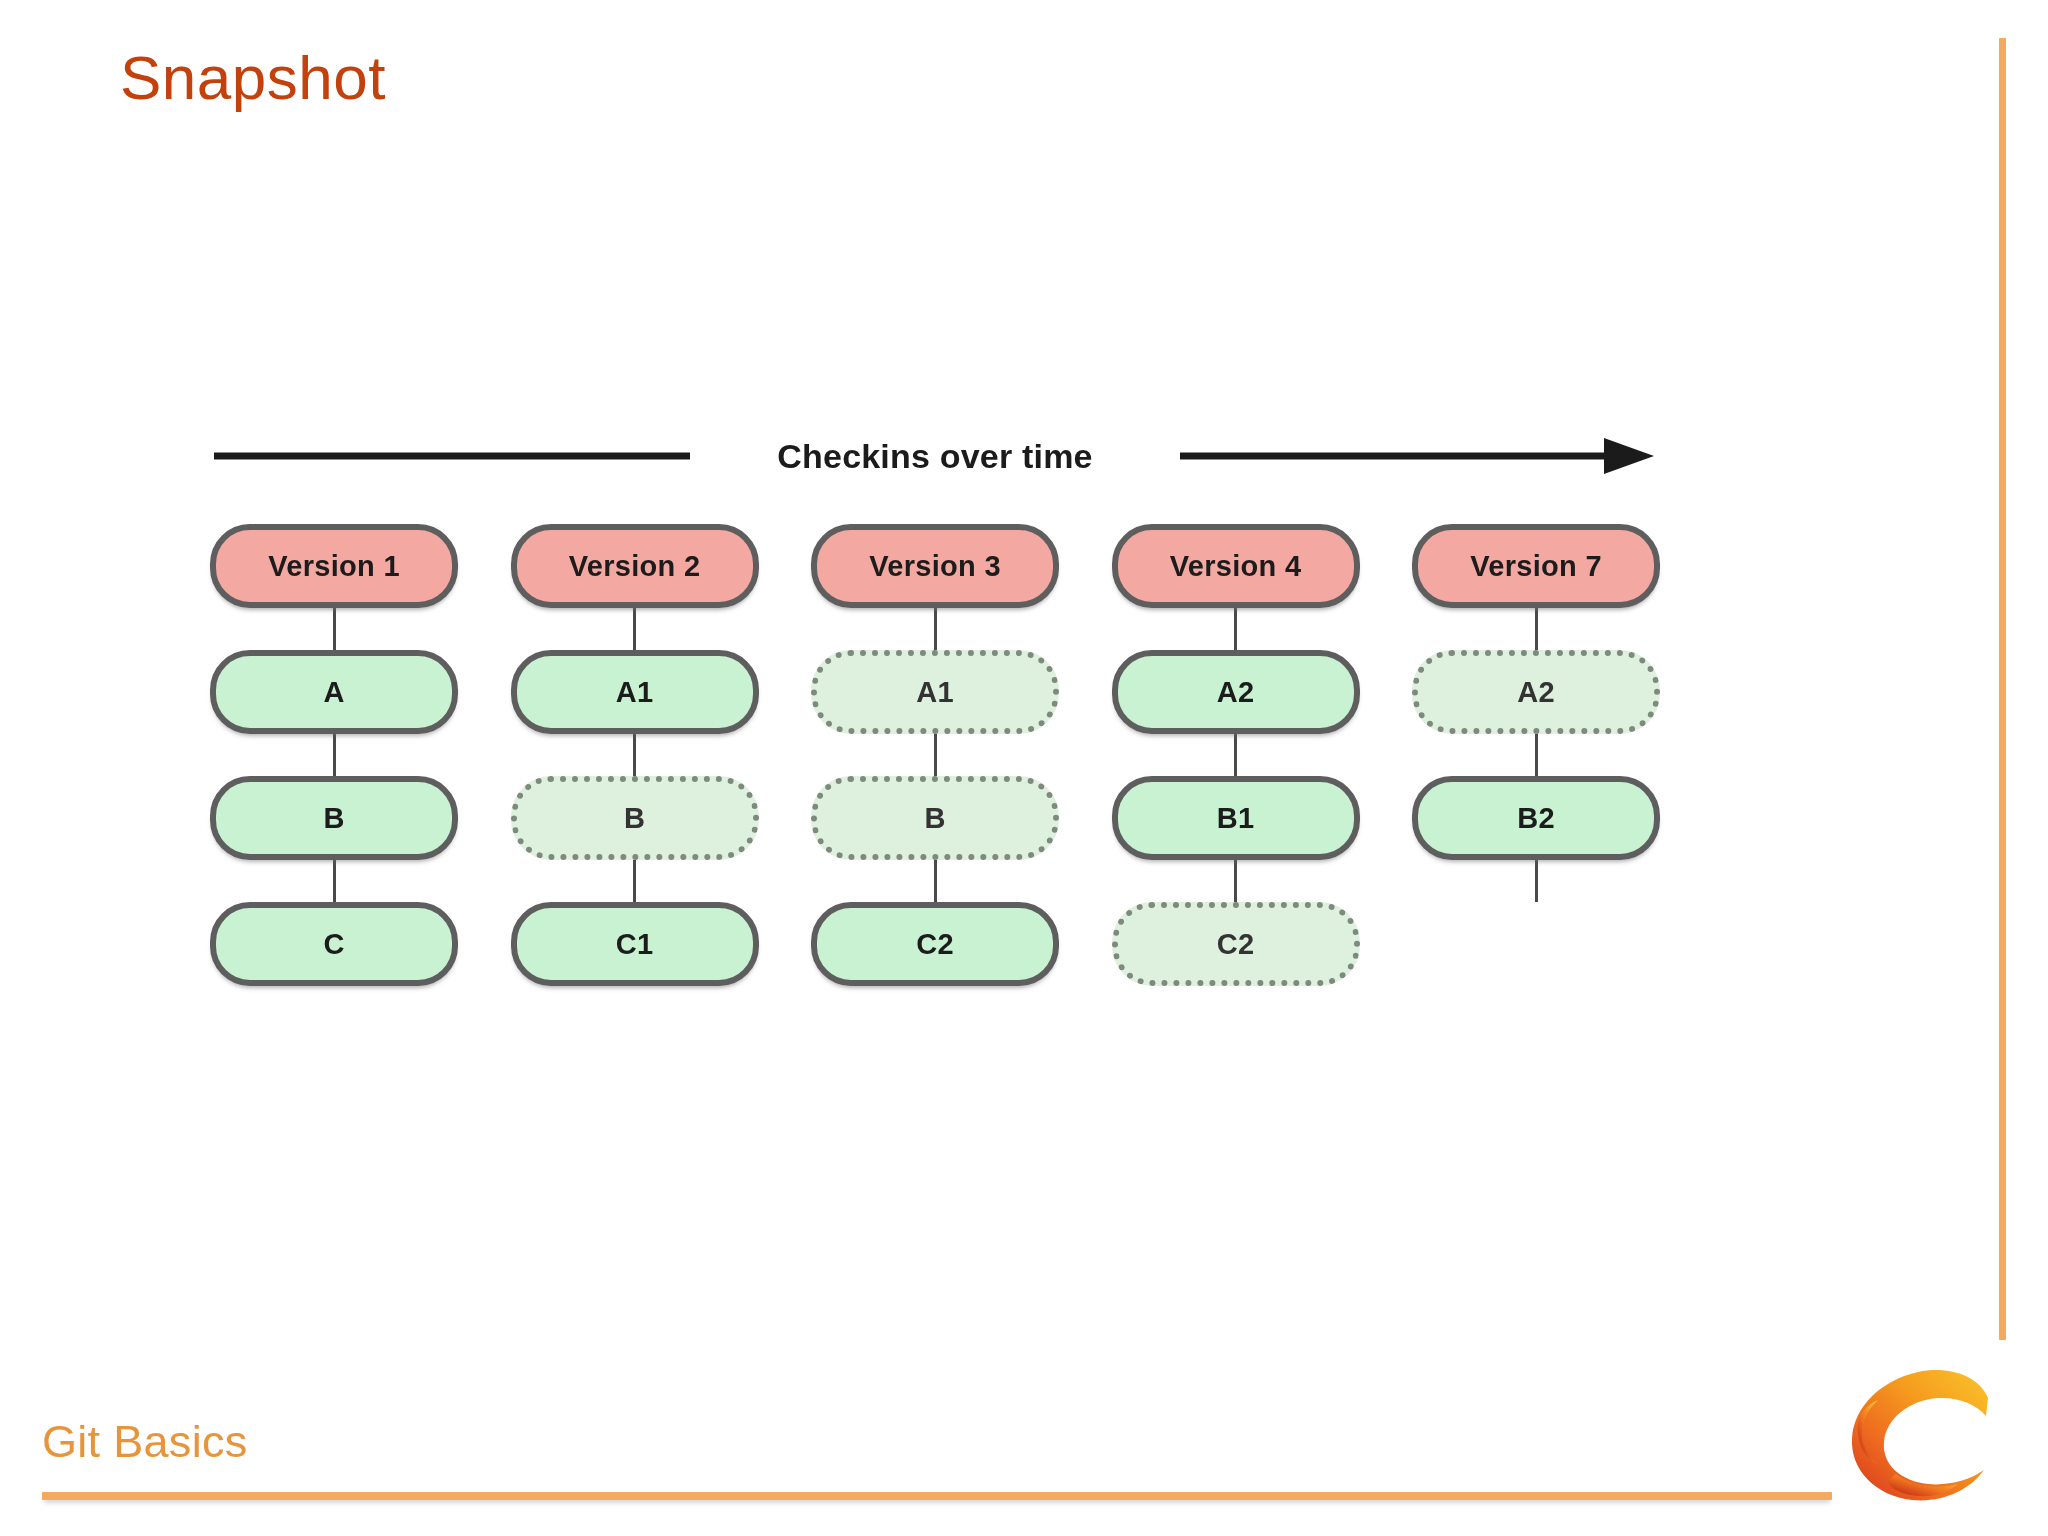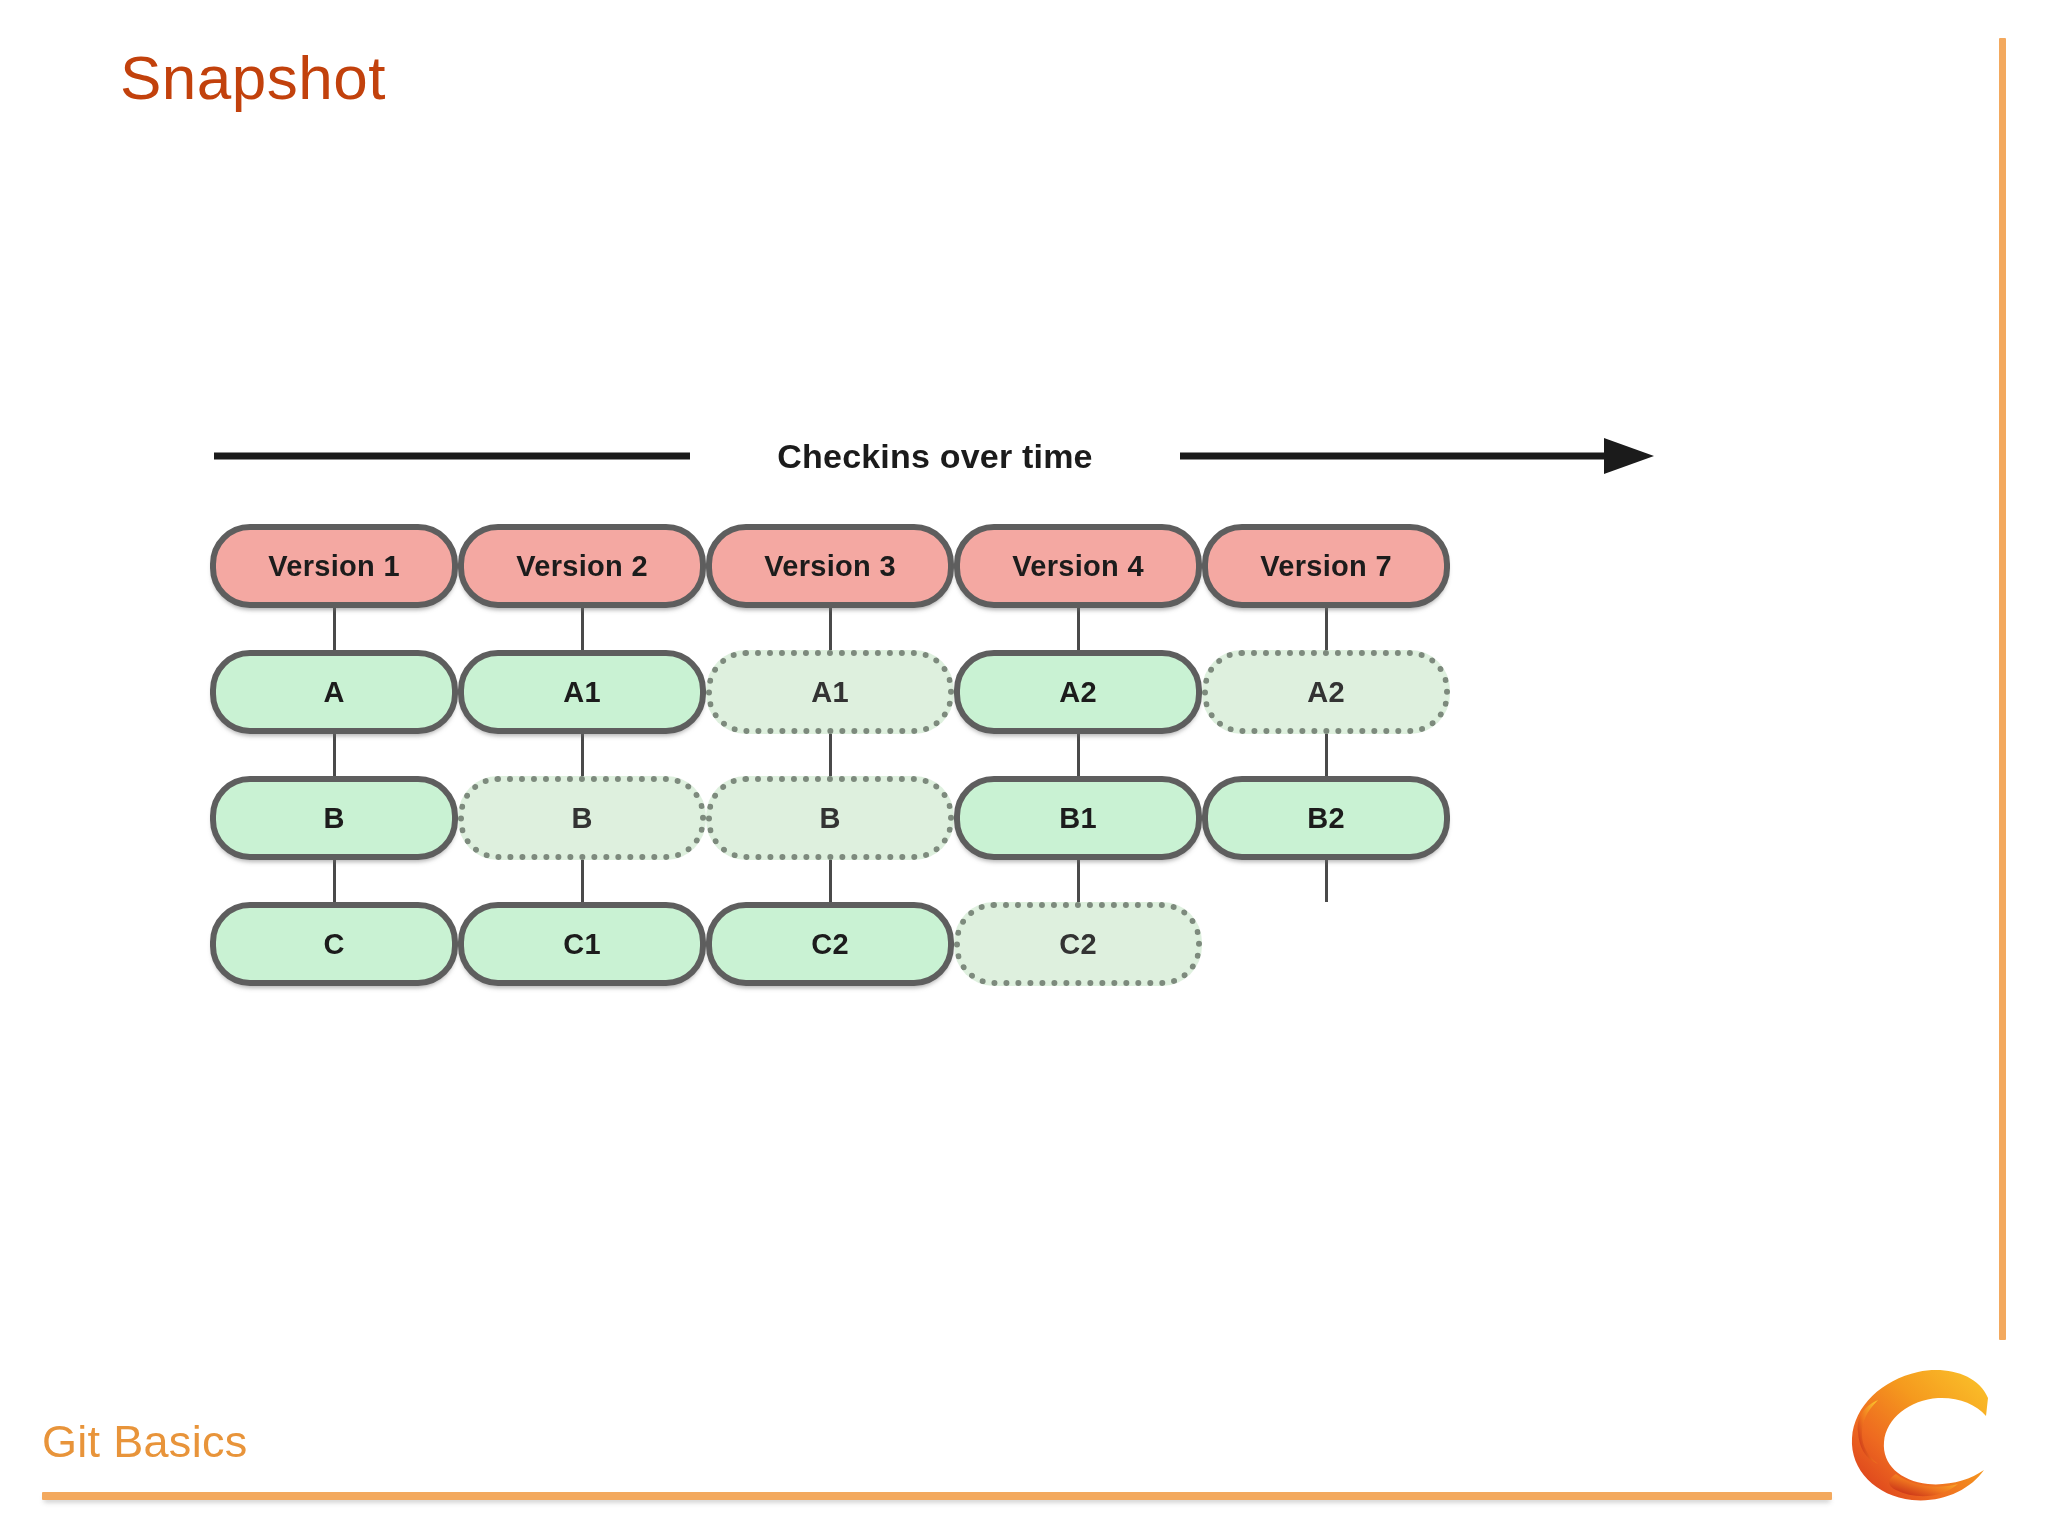--- a/index.html
+++ b/index.html
@@ -103,20 +103,21 @@
     line-height: 56px;
     letter-spacing: 0.2px;
   }
 
   .columns {
     position: absolute;
     left: 0;
     top: 96px;
     width: 1450px;
     display: flex;
+    justify-content: space-between;
   }
 
   .column {
     width: 248px;
     display: flex;
     flex-direction: column;
     align-items: center;
   }
 
   .node {

